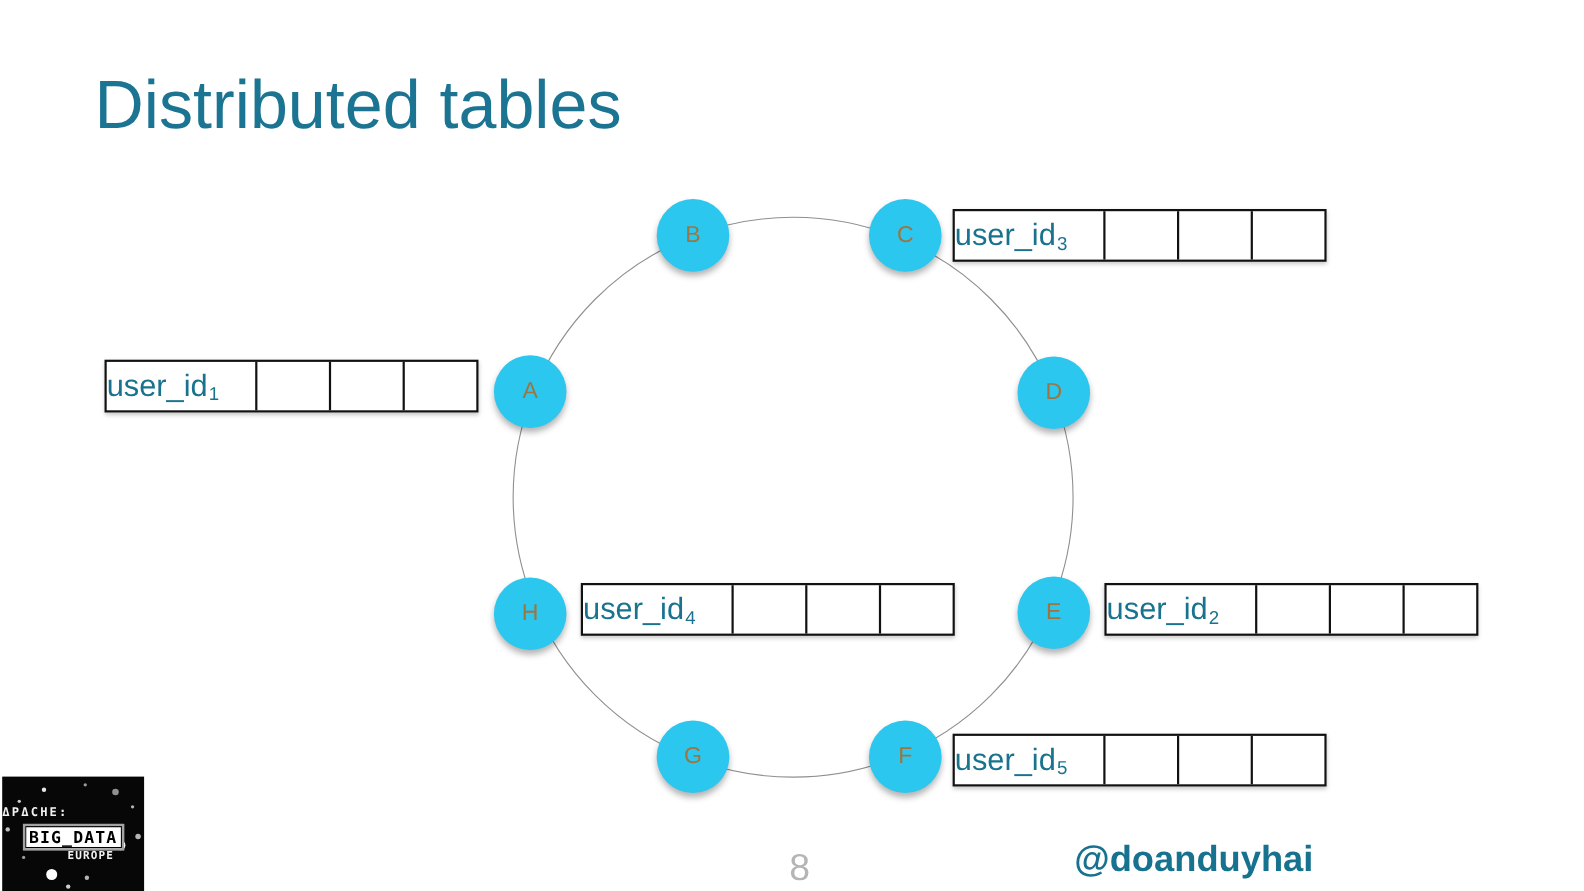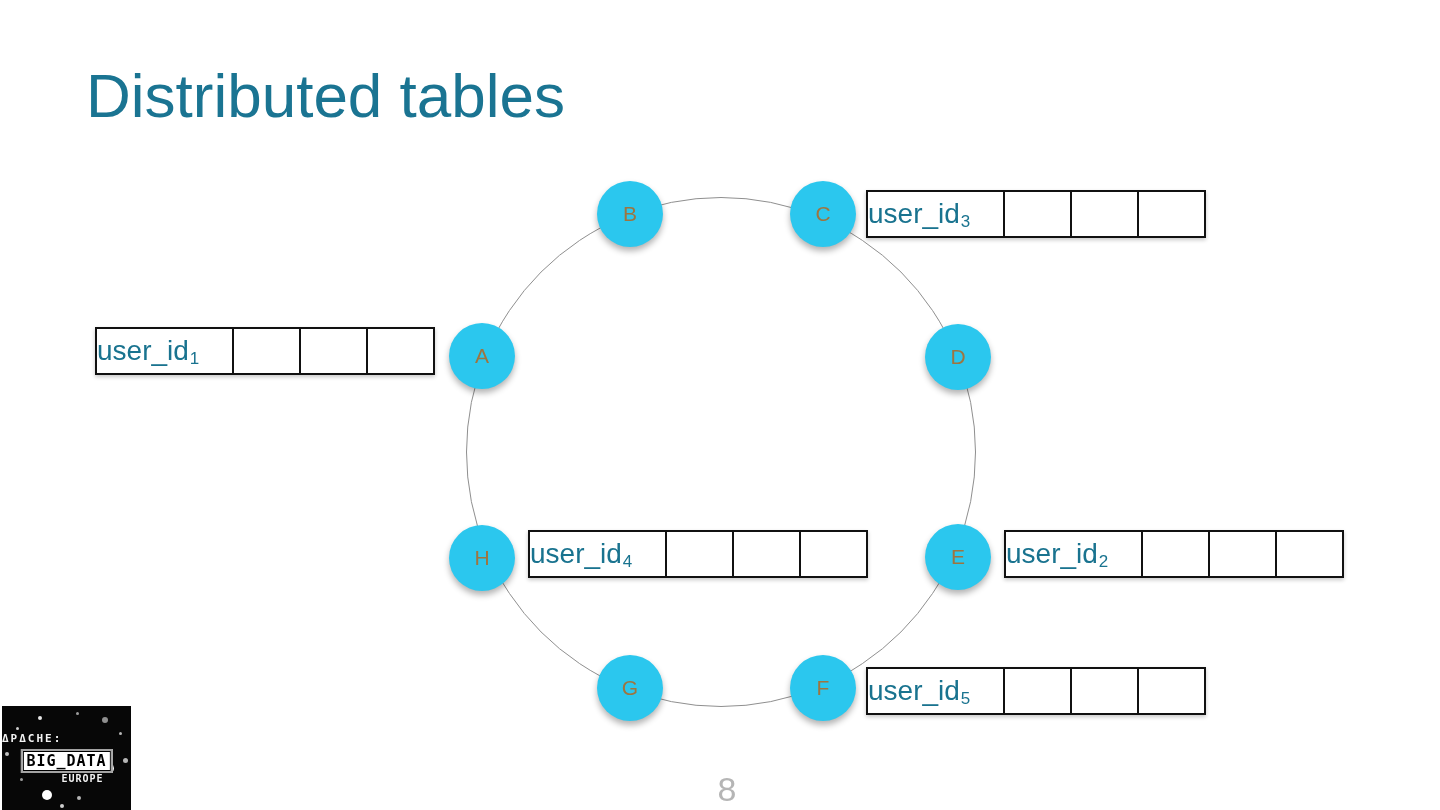--- a/index.html
+++ b/index.html
@@ -179,14 +179,15 @@
     <span class="star" style="left:18px;top:72px;width:3px;height:3px;opacity:.6"></span>
     <span class="star" style="left:40px;top:84px;width:10px;height:10px"></span>
     <span class="star" style="left:75px;top:90px;width:4px;height:4px;opacity:.7"></span>
     <span class="star" style="left:58px;top:98px;width:4px;height:4px;opacity:.8"></span>
     <div class="logo-line1">ΔPΔCHE:</div>
     <div class="logo-box">BIG_DATA</div>
     <div class="logo-line3">EUROPE</div>
   </div>
 
   <div class="page-number">8</div>
+  <div class="handle">@doanduyhai</div>
 
 </div>
 
 </body></html>

